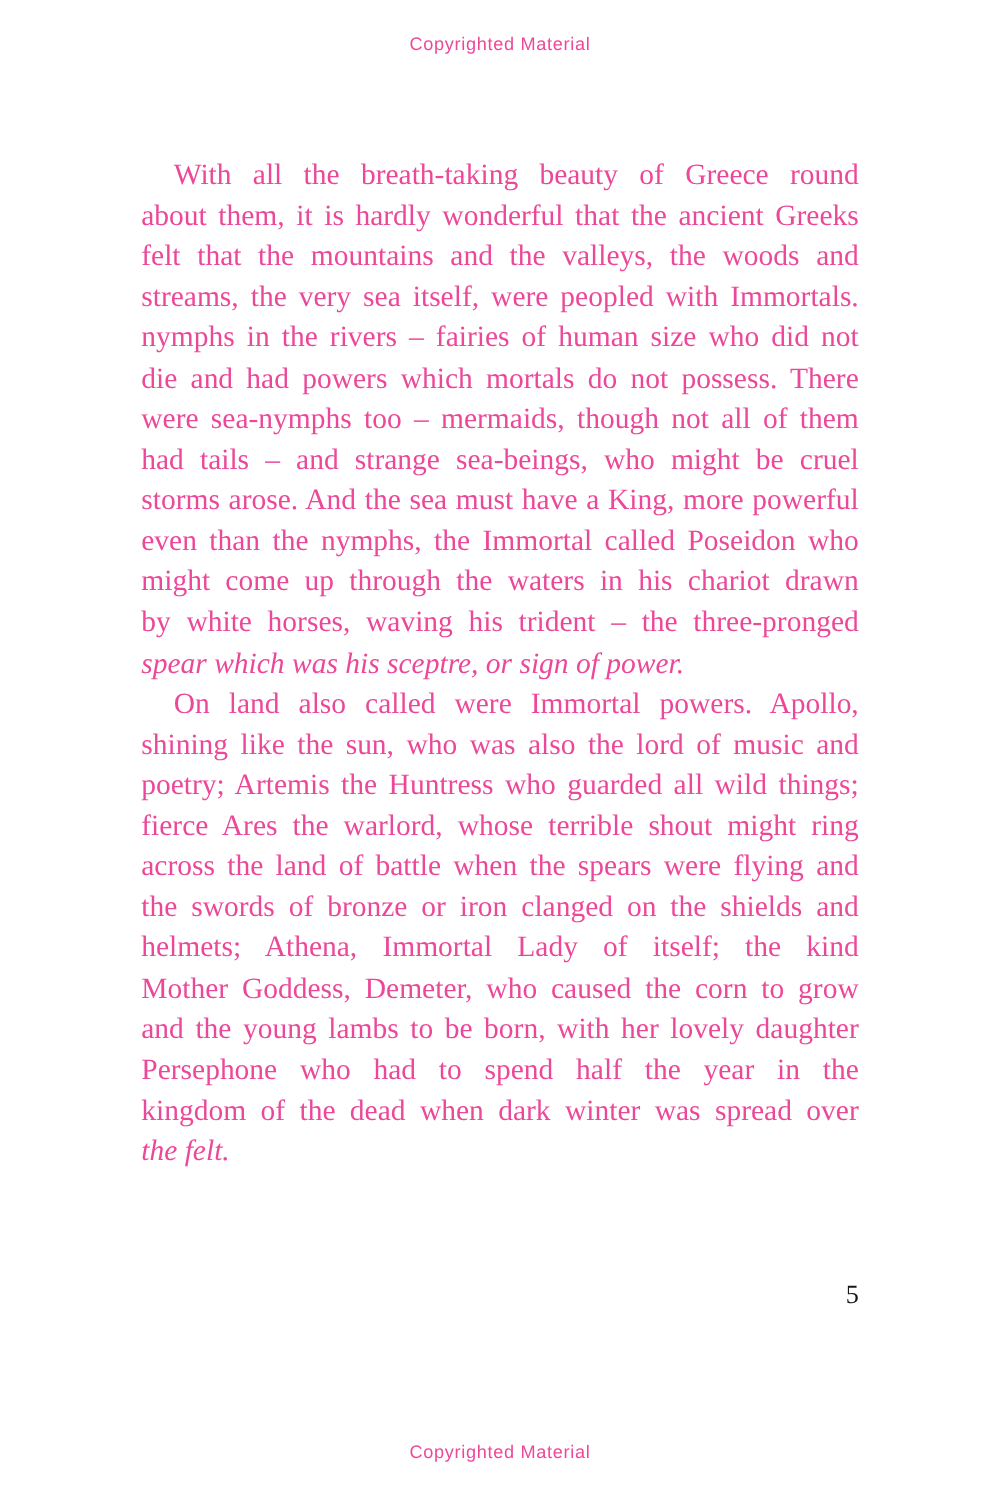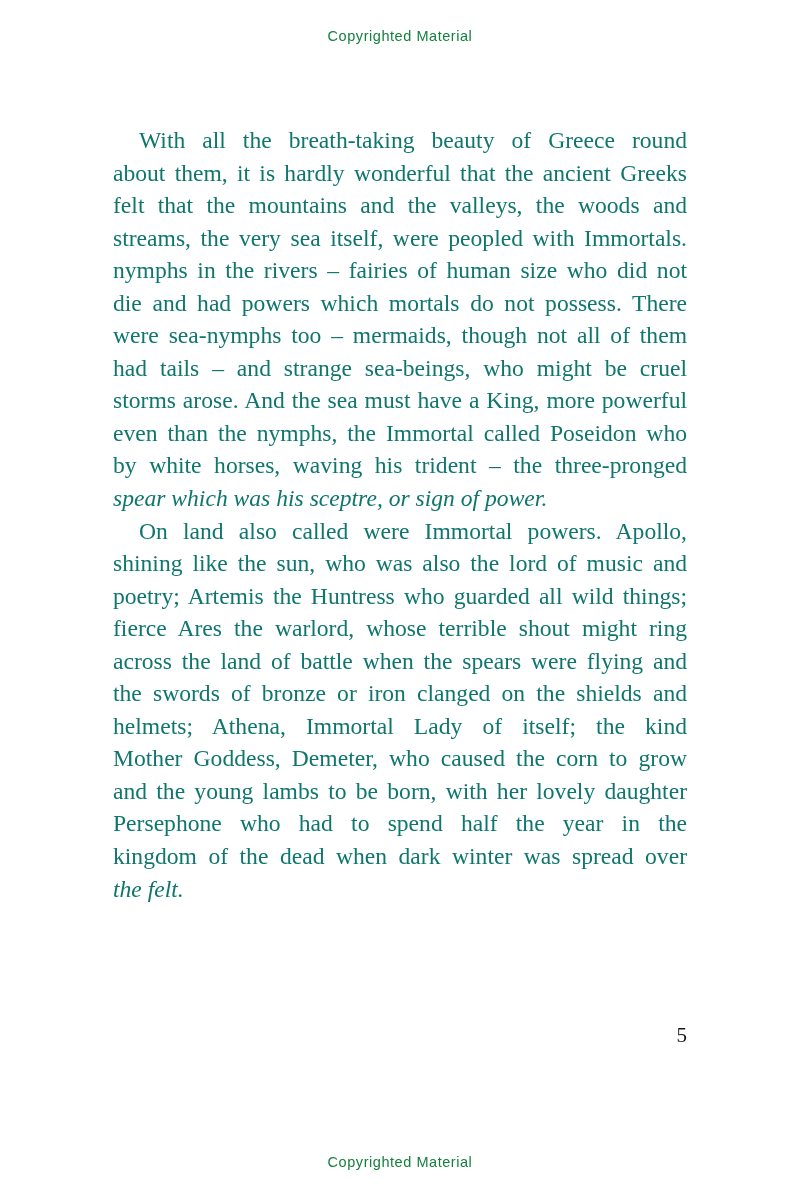--- a/index.html
+++ b/index.html
@@ -18,40 +18,40 @@
 
   
   .watermark {
     position: absolute;
     left: 0;
     width: 800px;
     text-align: center;
     font-family: "Liberation Sans", "DejaVu Sans", sans-serif;
     font-size: 14.5px;
     letter-spacing: 0.55px;
-    color: #15803d;
+    color: #ec4899;
     white-space: nowrap;
   }
   .watermark-top { top: 28px; }
   .watermark-bottom { top: 1154px; }
 
   
   .textblock {
     position: absolute;
     left: 113px;
     top: 124px;
     width: 574px;
   }
   .para {
     margin: 0;
     text-align: justify;
     text-justify: inter-word;
     font-size: 23.6px;
     line-height: 32.55px;
-    color: #0f766e;
+    color: #ec4899;
     text-indent: 26px;
     hyphens: none;
     -webkit-hyphens: none;
   }
   .para + .para { margin-top: 0; }
   
   .para .ln { display: block; }
   .para .ln.j {
     text-align: justify;
     text-align-last: justify;
@@ -93,20 +93,21 @@
         <span class="ln first">With all the breath-taking beauty of Greece round</span>
         <span class="ln j">about them, it is hardly wonderful that the ancient Greeks</span>
         <span class="ln j">felt that the mountains and the valleys, the woods and</span>
         <span class="ln j">streams, the very sea itself, were peopled with Immortals.</span>
         <span class="ln j">nymphs in the rivers – fairies of human size who did not</span>
         <span class="ln j">die and had powers which mortals do not possess. There</span>
         <span class="ln j">were sea-nymphs too – mermaids, though not all of them</span>
         <span class="ln j">had tails – and strange sea-beings, who might be cruel</span>
         <span class="ln j">storms arose. And the sea must have a King, more powerful</span>
         <span class="ln j">even than the nymphs, the Immortal called Poseidon who</span>
+        <span class="ln j">might come up through the waters in his chariot drawn</span>
         <span class="ln j">by white horses, waving his trident – the three-pronged</span>
         <span class="ln last">spear which was his sceptre, or sign of power.</span>
       </p>
     <p class="para" id="paragraph-2">
         <span class="ln first">On land also called were Immortal powers. Apollo,</span>
         <span class="ln j">shining like the sun, who was also the lord of music and</span>
         <span class="ln j">poetry; Artemis the Huntress who guarded all wild things;</span>
         <span class="ln j">fierce Ares the warlord, whose terrible shout might ring</span>
         <span class="ln j">across the land of battle when the spears were flying and</span>
         <span class="ln j">the swords of bronze or iron clanged on the shields and</span>

